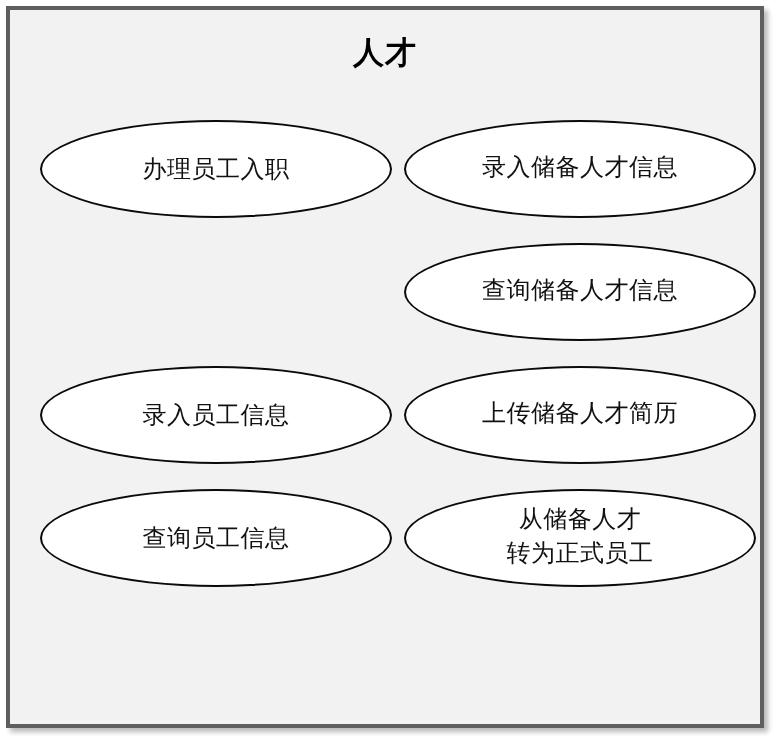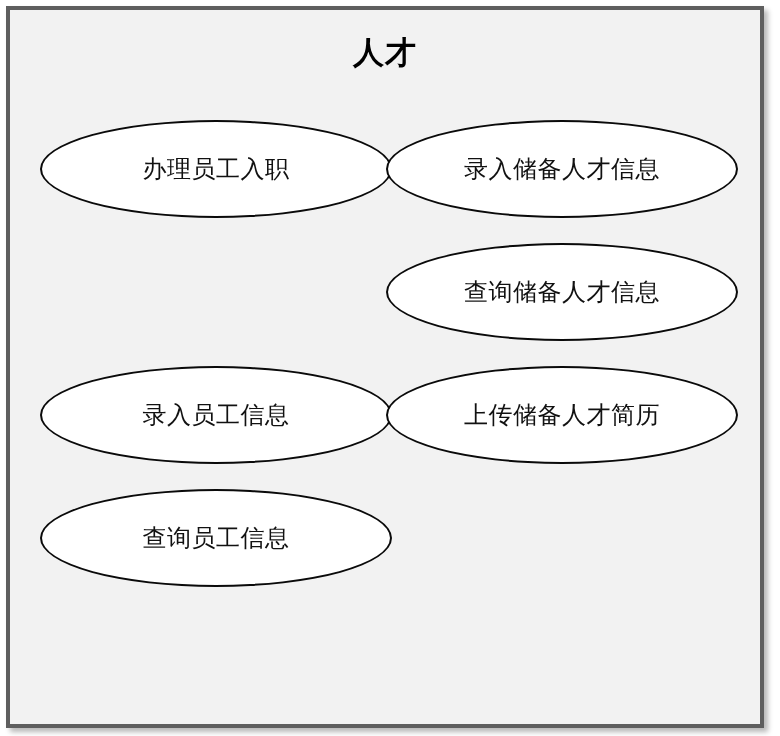--- a/index.html
+++ b/index.html
@@ -74,21 +74,21 @@
   .usecase-label {
     font-size: 24px;
     line-height: 34px;
     color: #111111;
     letter-spacing: 0.5px;
     white-space: pre-line;
     padding: 0 14px;
   }
 
   .col-left  { left: 30px; }
-  .col-right { left: 376px; }
+  .col-right { left: 394px; font-family: Liberation Mono, monospace; }
 
   .row-1 { top: 110px; }
   .row-2 { top: 233px; }
   .row-3 { top: 356px; }
   .row-4 { top: 479px; }
   .row-5 { top: 602px; }
 </style>
 </head>
 <body>
 
@@ -119,16 +119,20 @@
       </div>
 
       <div class="usecase col-right row-2">
         <span class="usecase-label">查询储备人才信息</span>
       </div>
 
       <div class="usecase col-right row-3">
         <span class="usecase-label">上传储备人才简历</span>
       </div>
 
+      <div class="usecase col-right row-4">
+        <span class="usecase-label">从储备人才
+转为正式员工</span>
+      </div>
 
     </div>
   </div>
 </div>
 
 </body></html>

